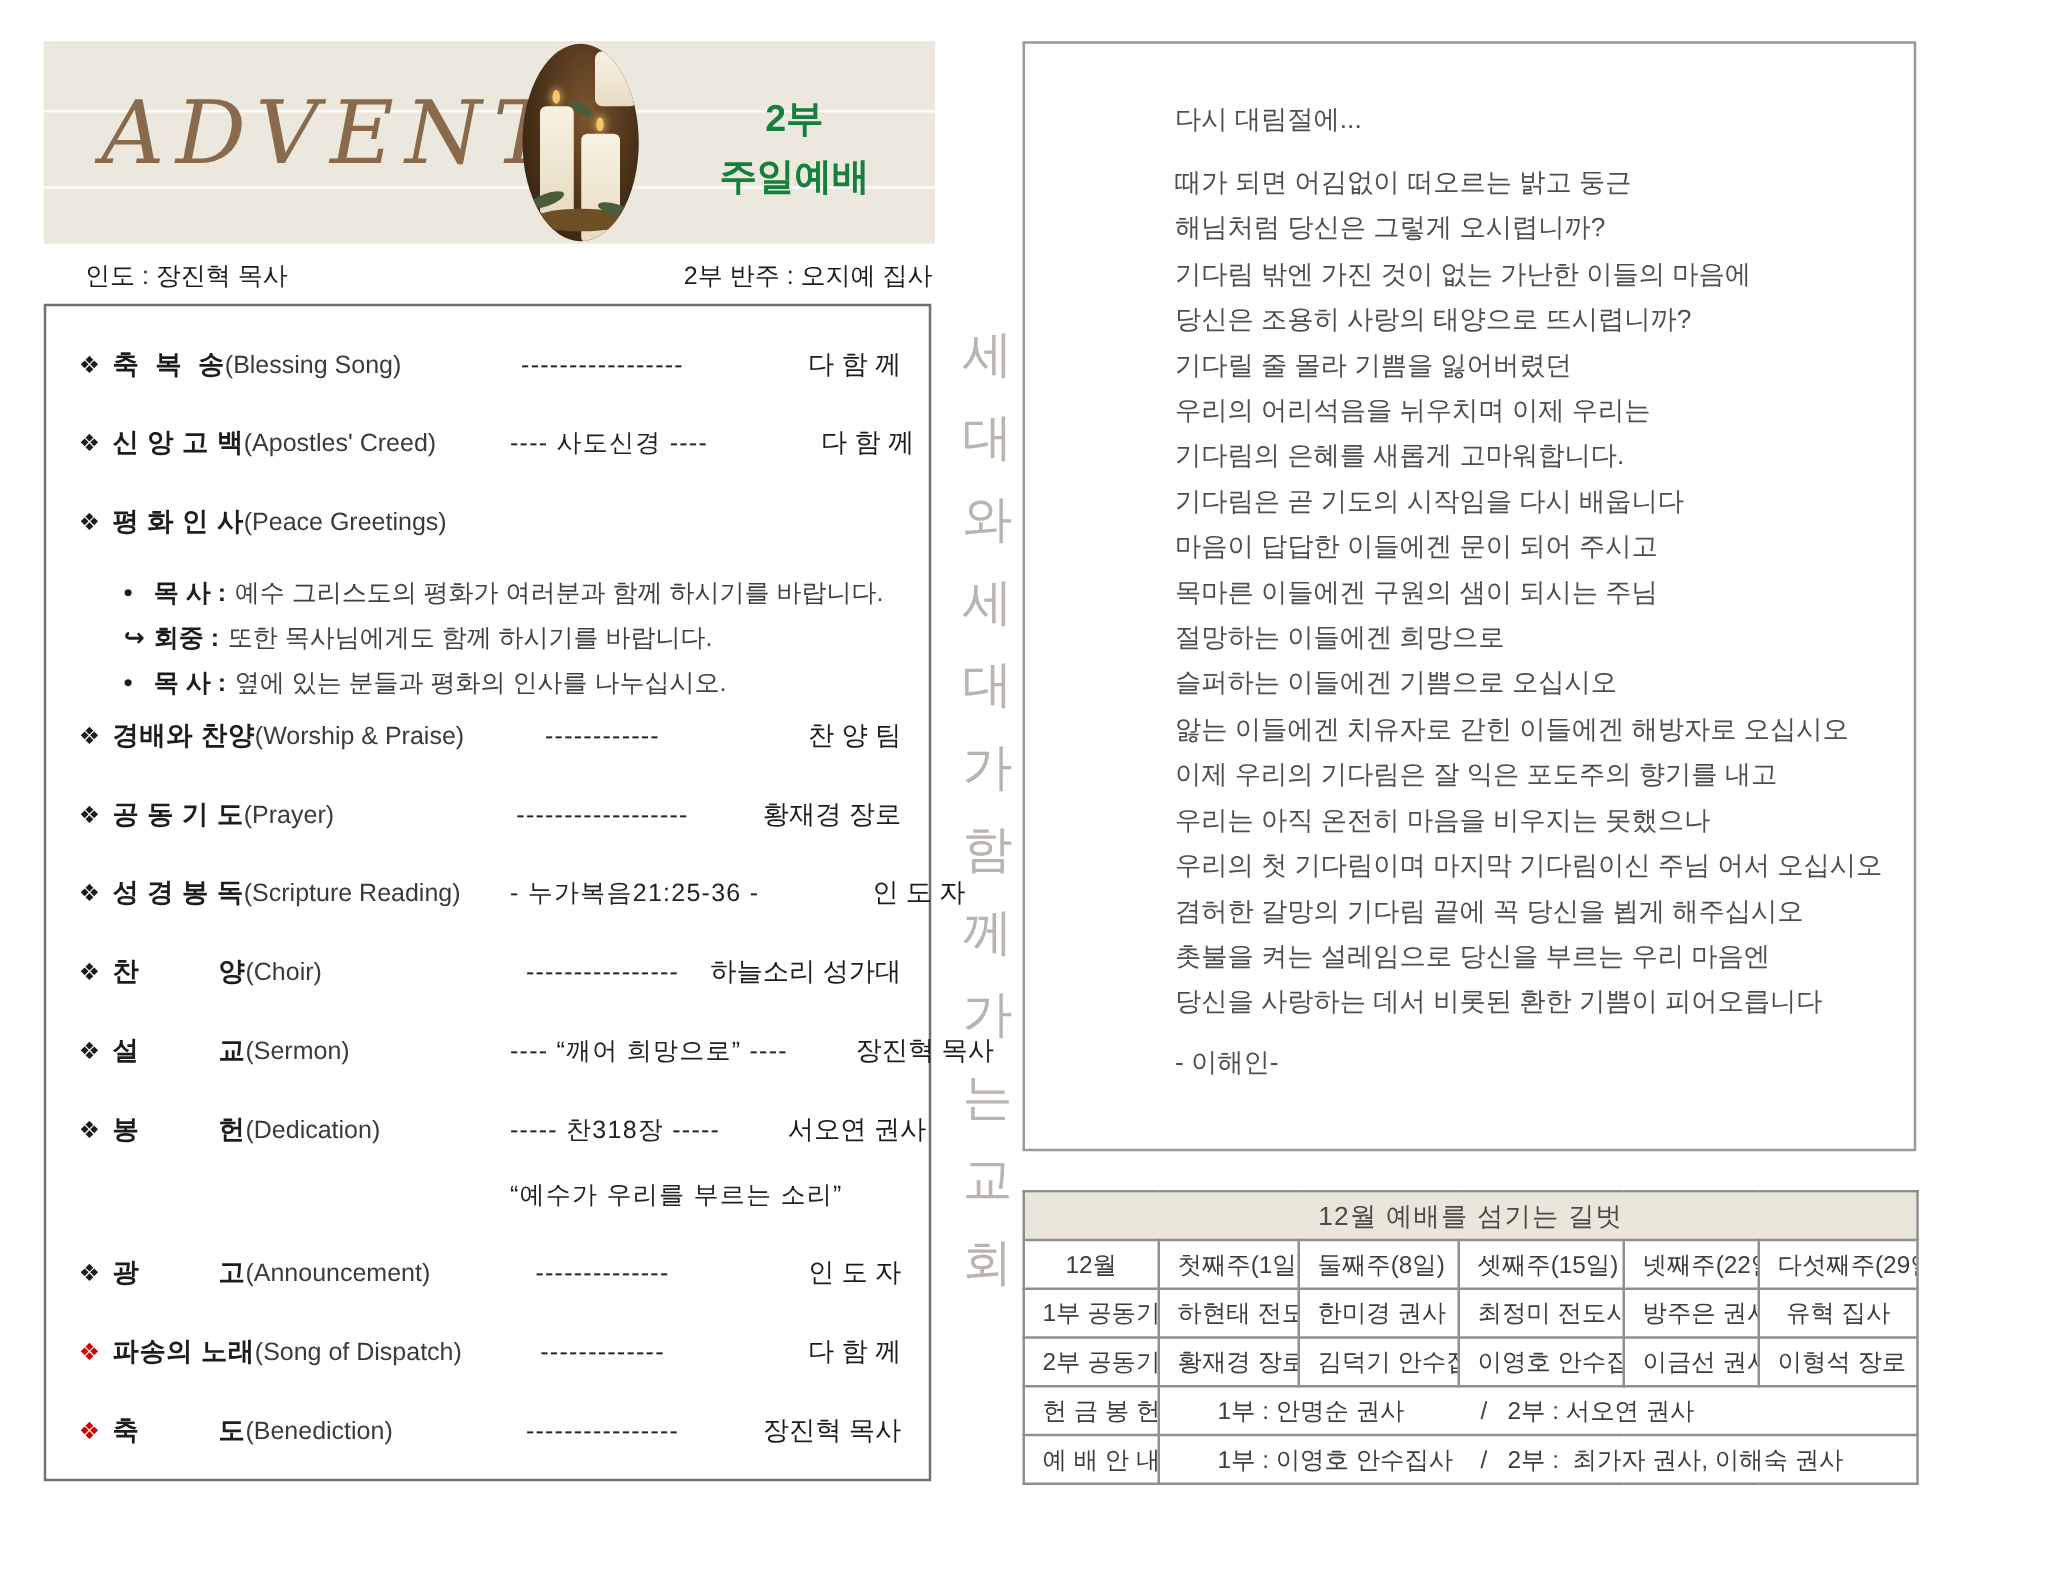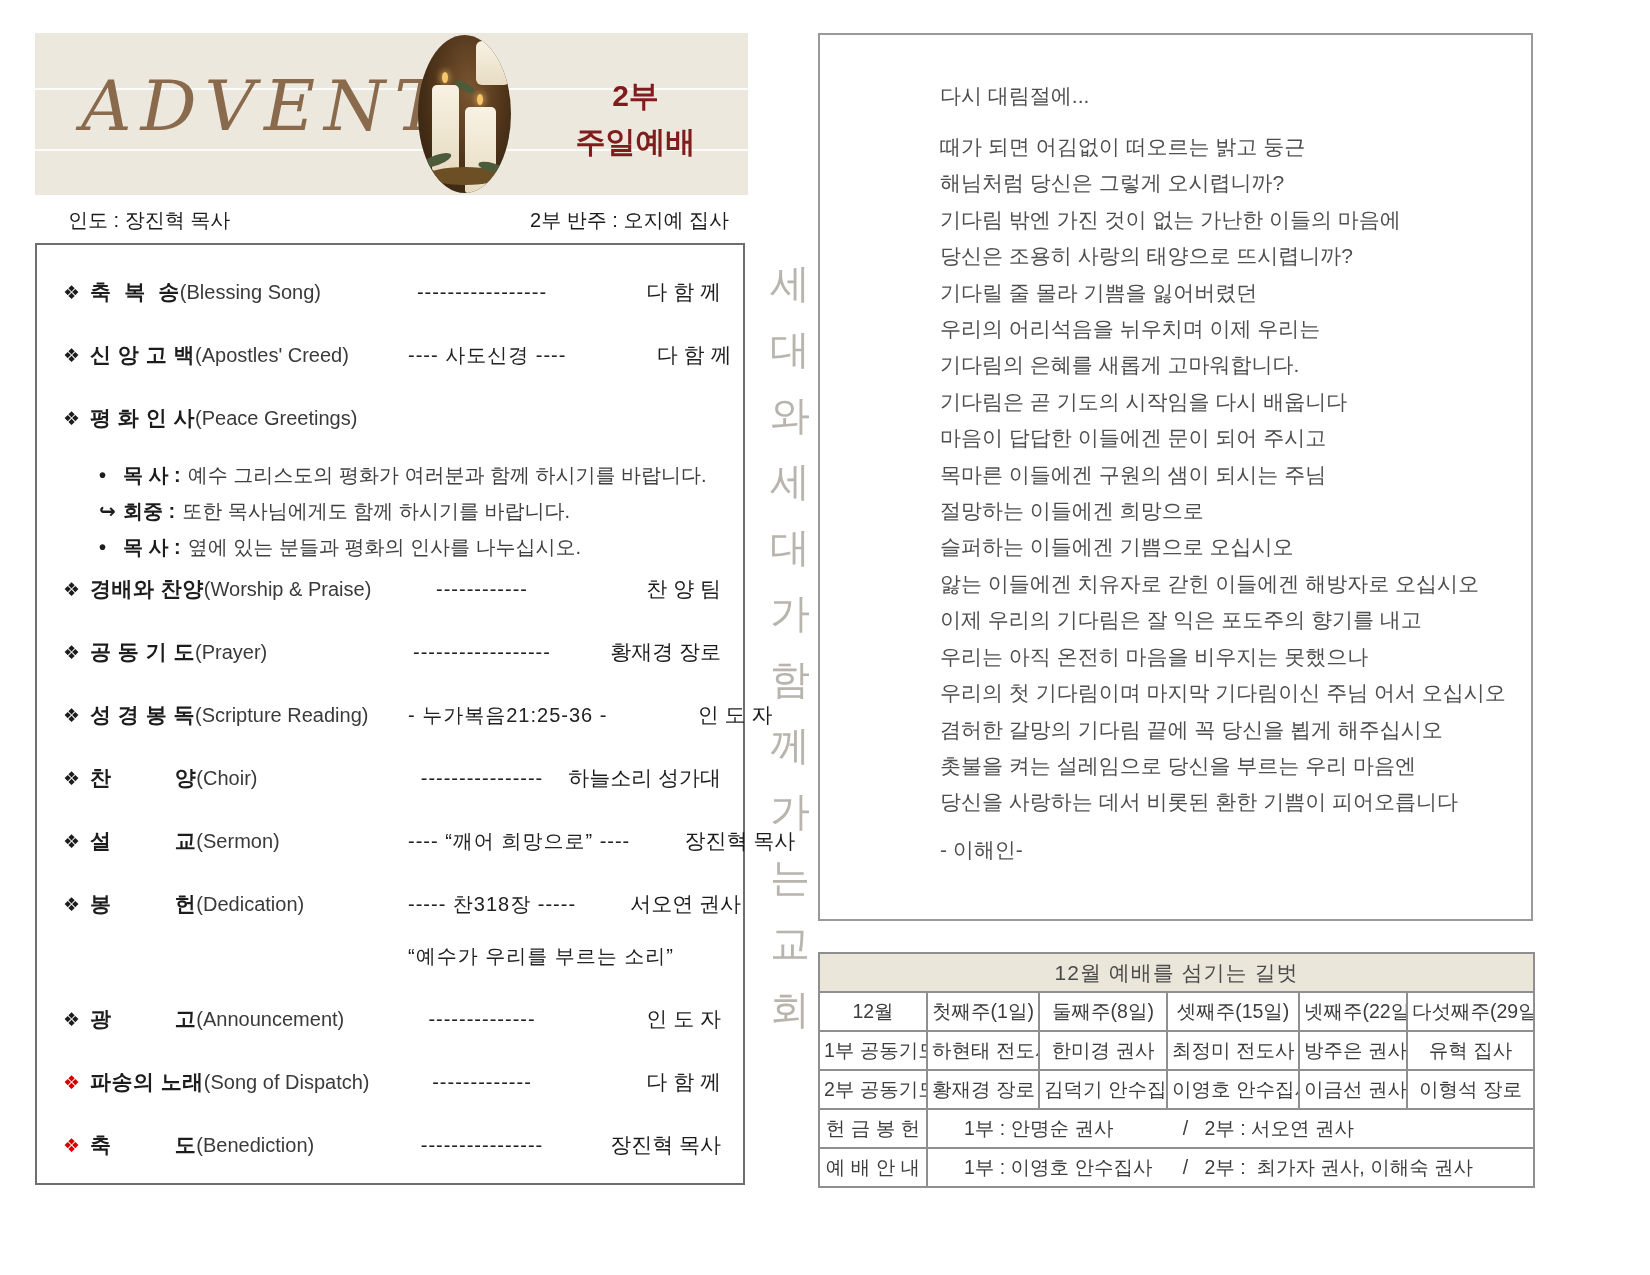--- a/index.html
+++ b/index.html
@@ -26,24 +26,24 @@
   .c1 { left:14px; top:50px; width:27px; height:86px; }
   .c2 { left:47px; top:72px; width:31px; height:86px; }
   .c3 { left:58px; top:6px;  width:34px; height:44px; border-radius:6px; }
   .flame { position:absolute; width:6px; height:11px; background:#f6c76a; border-radius:50%; box-shadow:0 0 6px 2px rgba(246,199,106,.55); }
   .f1 { left:24px; top:37px; } .f2 { left:59px; top:59px; }
   .leaf { position:absolute; background:#4c5c3b; border-radius:50%; }
   .l1 { left:4px;  top:120px; width:30px; height:10px; transform:rotate(-20deg); }
   .l2 { left:60px; top:128px; width:28px; height:9px; transform:rotate(15deg); }
   .l3 { left:36px; top:48px;  width:22px; height:8px; transform:rotate(30deg); }
   .dish { position:absolute; left:8px; top:132px; width:78px; height:18px; background:#6d4f26; border-radius:50%; }
-  .service-label { position:absolute; left:508px; top:40px; width:185px; text-align:center; color:#7f1d1d; font-weight:bold; font-size:30px; line-height:46px; }
+  .service-label { position:absolute; left:508px; top:40px; width:185px; text-align:center; color:#15803d; font-weight:bold; font-size:30px; line-height:46px; }
   
   .subline { position:absolute; left:35px; top:207px; width:713px; display:flex; justify-content:space-between; font-size:20px; font-weight:400; }
-  .subline .lft { margin-left:33px; } .subline .rgt { margin-right:19px; }
+  .subline .lft { margin-left:33px; } .subline .rgt { margin-right:2px; }
   
   .order-box {
     position:absolute; left:35px; top:243px; width:710px; height:942px;
     border:2px solid #6f6f6f; box-sizing:border-box; padding:32px 22px 0 26px; background:#fff;
   }
   .order-item { display:flex; align-items:baseline; margin-bottom:33px; font-size:21px; line-height:29px; }
   .oi-left { flex:0 0 345px; white-space:pre; }
   .oi-bullet { display:inline-block; width:27px; font-size:19px; }
   .oi-title { font-weight:bold; white-space:pre; letter-spacing:.5px; }
   .oi-sub { color:#3a3a3a; font-size:20px; }
@@ -63,21 +63,21 @@
     border:2px solid #9a9a9a; box-sizing:border-box; padding:46px 30px 0 120px; background:#fff;
   }
   .poem-title { font-size:21px; color:#4e4e4e; margin-bottom:18px; line-height:30px; }
   .poem-line  { font-size:21px; color:#4e4e4e; line-height:36.4px; white-space:pre; }
   .poem-author{ font-size:21px; color:#4e4e4e; margin-top:15px; }
   
   .sched-table {
     position:absolute; left:818px; top:952px; width:715px;
     border-collapse:collapse; table-layout:fixed; font-size:19.5px; color:#3d3d3d; background:#fff;
   }
-  .sched-table td { border:2px solid #8f8f8f; text-align:center; height:37px; padding:0 4px; white-space:nowrap; overflow:hidden; }
+  .sched-table td { border:2px solid #8f8f8f; text-align:center; height:37px; padding:0 14px; white-space:nowrap; overflow:hidden; }
   .tbl-title { background:#eae6d9; font-size:21px; color:#4a4a4a; height:40px; letter-spacing:1px; }
   .span-val { display:flex; align-items:center; width:100%; }
   .span-p1 { flex:0 0 42%; text-align:left; padding-left:32px; box-sizing:border-box; white-space:pre; }
   .span-p2 { flex:1; text-align:left; white-space:pre; }
 </style>
 </head>
 <body>
 
 <div class="banner">
   <div class="rule rule-a"></div>

